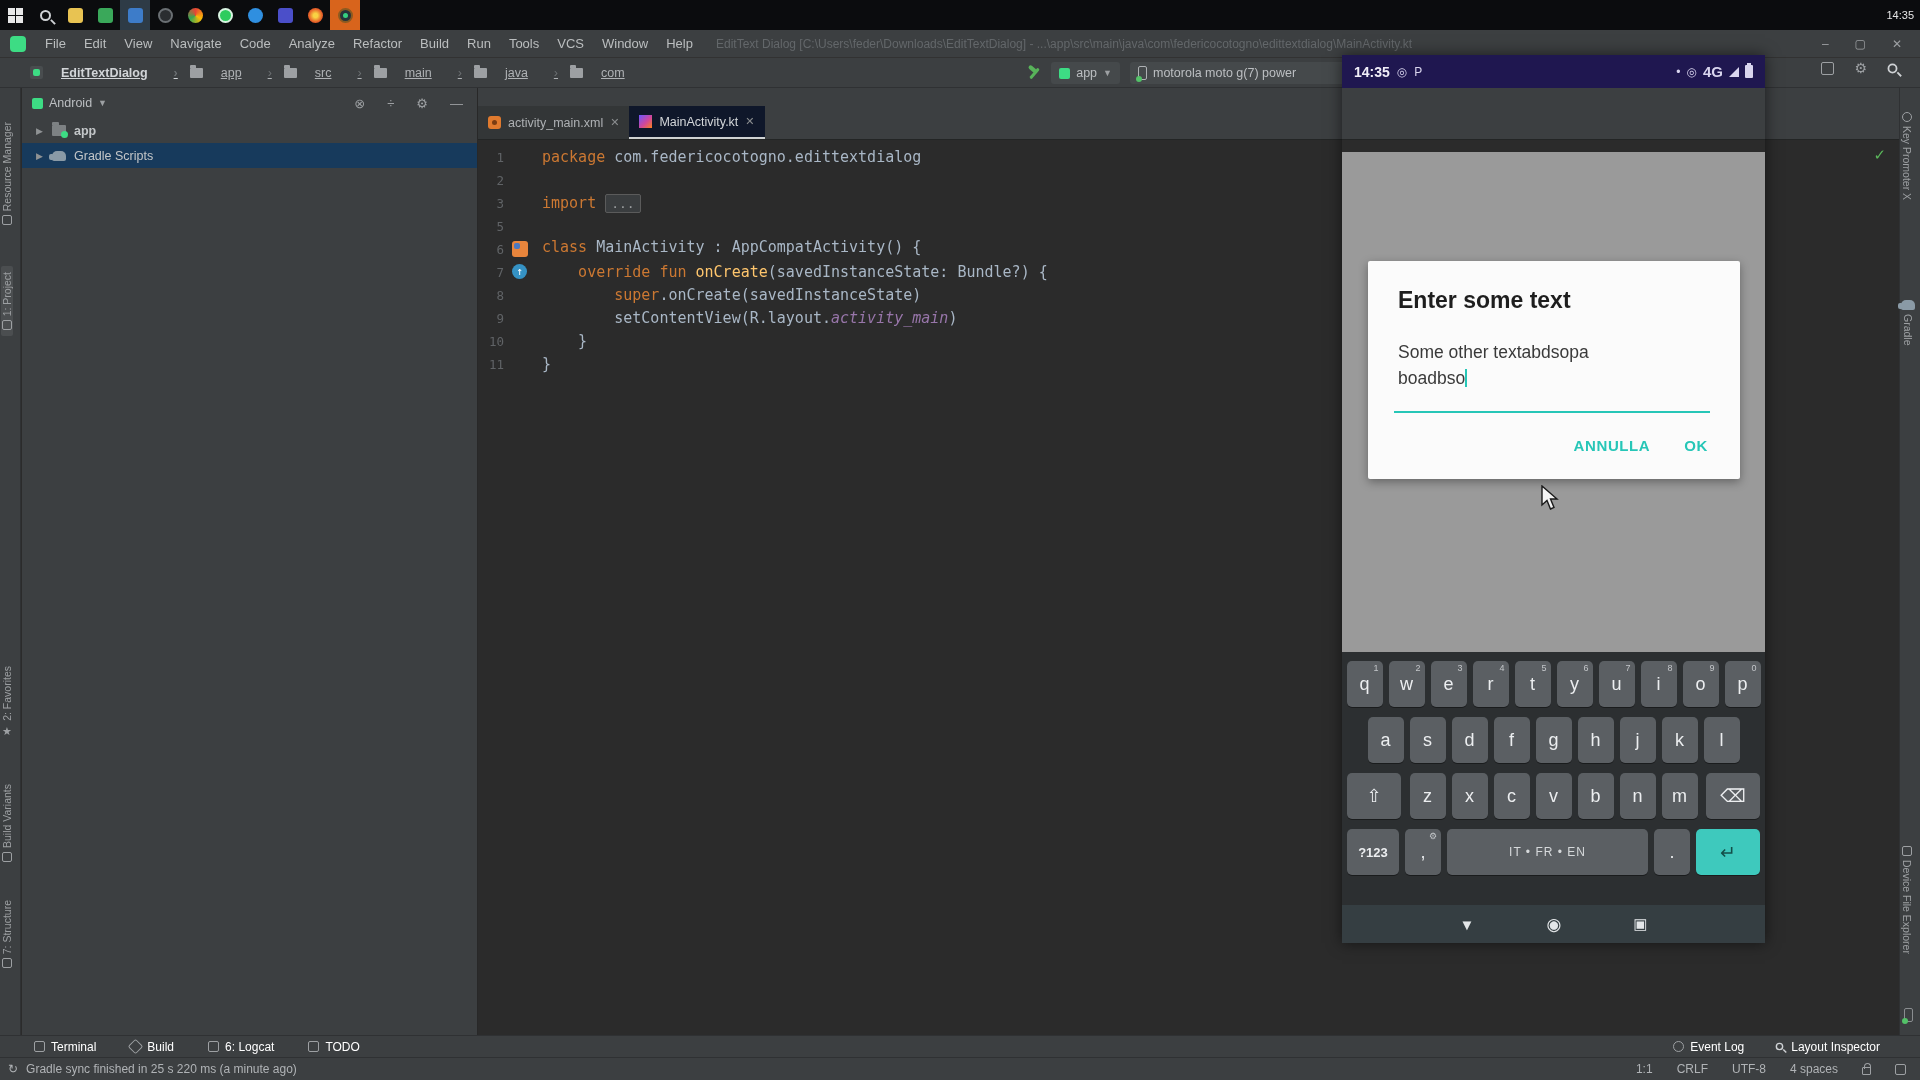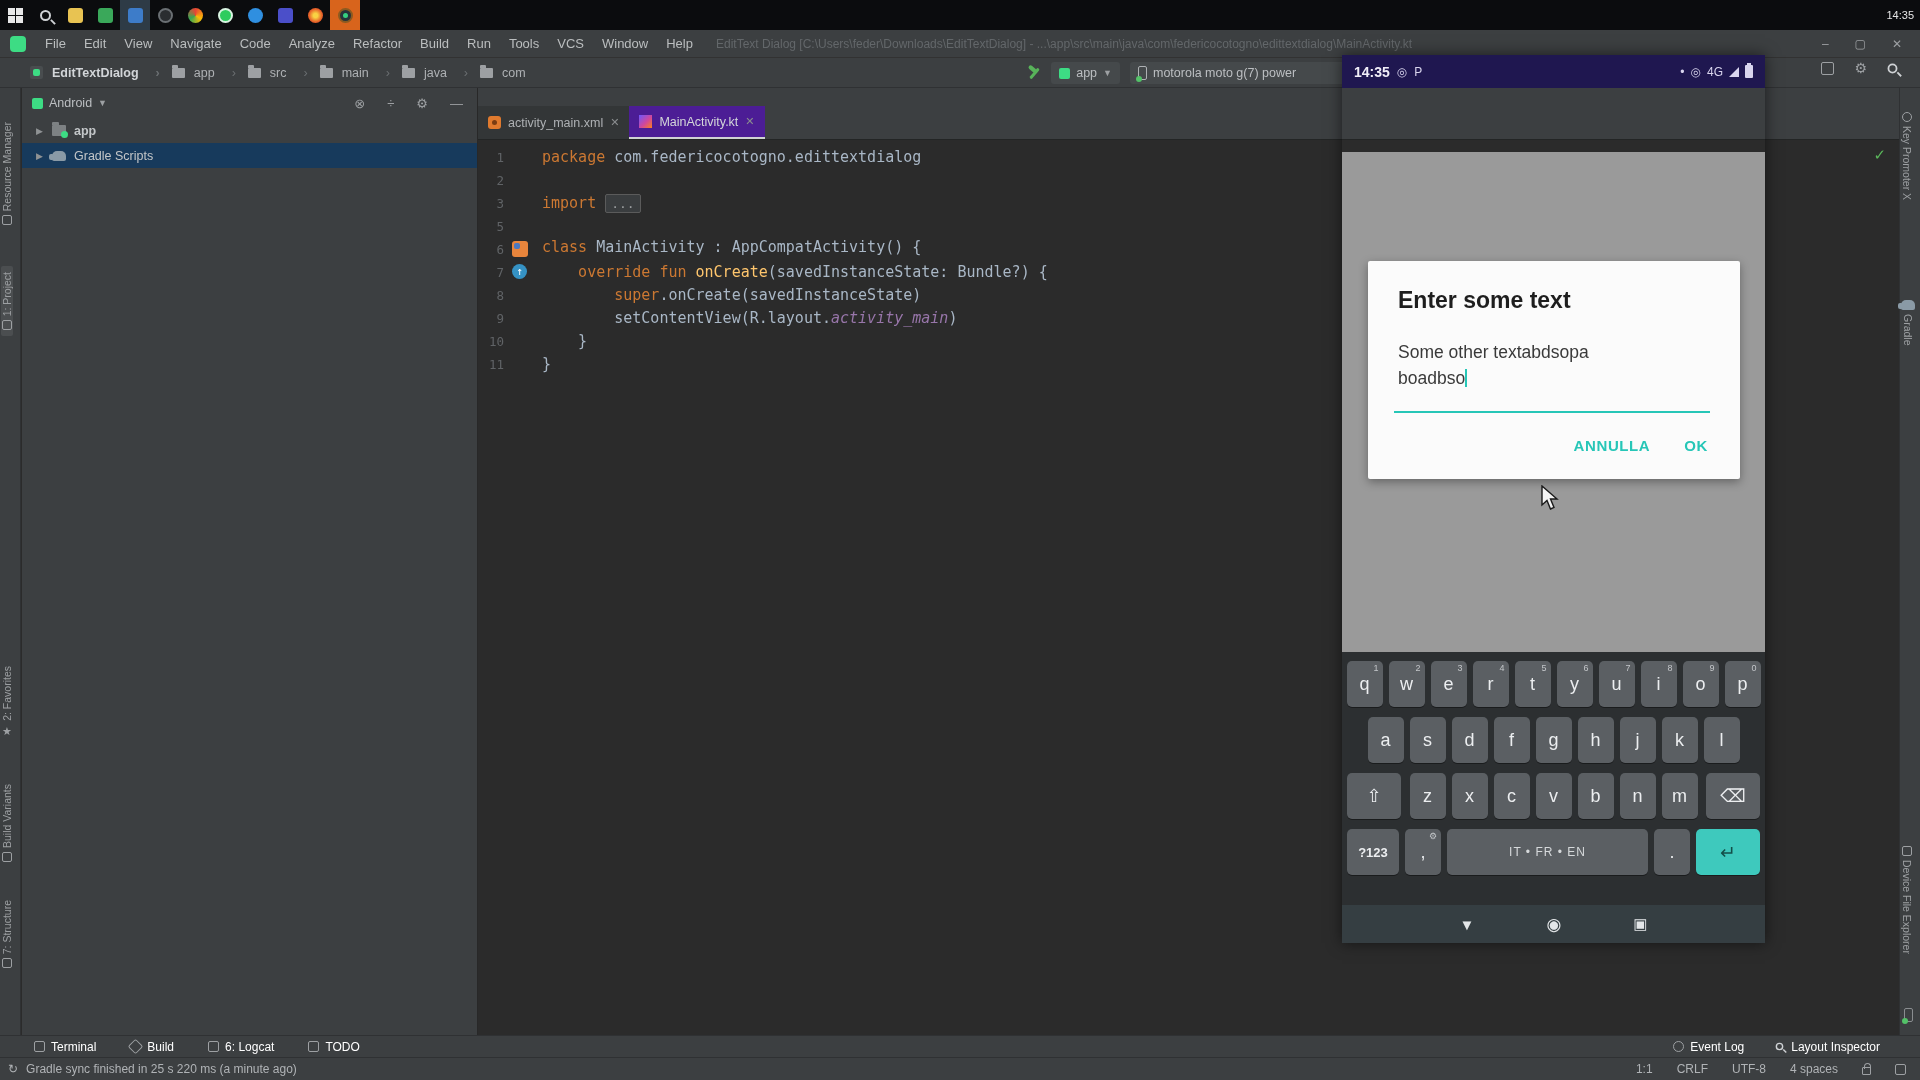--- a/index.html
+++ b/index.html
@@ -21,21 +21,21 @@
 
   
   .menubar { position:absolute; left:0; top:30px; width:1920px; height:28px; background:#3c3f41; display:flex; align-items:center; color:#bbbebf; font-size:13px; border-bottom:1px solid #323232; }
   .as-logo { width:16px; height:16px; border-radius:4px; background:#3ddc84; margin:0 10px 0 10px; }
   .menubar .mi { padding:0 9px; cursor:default; }
   .win-title { color:#63676a; font-size:12px; margin-left:14px; white-space:nowrap; overflow:hidden; max-width:700px; }
   .win-ctrls { margin-left:auto; display:flex; gap:26px; padding-right:18px; color:#9da0a3; font-size:12px; }
 
   
   .crumbbar { position:absolute; left:0; top:58px; width:1920px; height:30px; background:#3c3f41; border-bottom:1px solid #2f3133; display:flex; align-items:center; color:#aeb1b4; font-size:12.5px; }
-  .crumb { display:flex; align-items:center; gap:9px; padding:0 6px; }
+  .crumb { display:flex; align-items:center; gap:18px; padding:0 6px;text-decoration:underline; }
   .crumb:not(:last-child)::after { content:"›"; color:#6b6f72; margin-left:8px; }
   .crumb.first { margin-left:24px; font-weight:bold; color:#d2d5d8; }
   .proj-ico { width:13px; height:13px; background:#494d4f; border-radius:2px; position:relative; }
   .proj-ico::after { content:""; position:absolute; left:3px; top:3px; width:7px; height:7px; background:#3ddc84; border-radius:2px; }
   .folder-ico { width:13px; height:10px; background:#9da0a3; border-radius:1px; position:relative; }
   .folder-ico::before { content:""; position:absolute; left:0; top:-3px; width:6px; height:3px; background:#9da0a3; border-radius:1px 1px 0 0; }
   .tool-right { position:absolute; right:0; top:58px; height:30px; display:flex; align-items:center; gap:10px; }
   .hammer { width:14px; height:14px; position:relative; }
   .hammer::before { content:""; position:absolute; left:6px; top:1px; width:3px; height:13px; background:#58b35a; transform:rotate(40deg); border-radius:2px; }
   .hammer::after { content:""; position:absolute; left:1px; top:1px; width:9px; height:4px; background:#58b35a; transform:rotate(40deg); border-radius:2px; }
@@ -68,21 +68,21 @@
   .app-folder { width:14px; height:11px; background:#7d8183; border-radius:1px; position:relative; }
   .app-folder::before { content:""; position:absolute; left:0; top:-3px; width:7px; height:3px; background:#7d8183; border-radius:1px 1px 0 0; }
   .app-folder::after { content:""; position:absolute; right:-2px; bottom:-2px; width:7px; height:7px; border-radius:50%; background:#3ddc84; }
   .gradle-ico { width:14px; height:10px; background:#8a9aa6; border-radius:5px 5px 2px 2px; position:relative; }
   .gradle-ico::after { content:""; position:absolute; left:-3px; top:3px; width:5px; height:6px; background:#8a9aa6; border-radius:2px; }
 
   
   .editor { position:absolute; left:478px; top:88px; right:20px; bottom:45px; background:#2b2b2b; }
   .tabbar { height:52px; background:#3c3f41; display:flex; align-items:flex-end; border-bottom:1px solid #232525; }
   .tab { height:33px; display:flex; align-items:center; gap:7px; padding:0 10px; font-size:12.5px; color:#aeb1b4; background:#333637; }
-  .tab.active { background:#4c1d95; color:#d3d6d9; border-bottom:2px solid #cfd2d3; }
+  .tab.active { background:#0f172a; color:#d3d6d9; border-bottom:2px solid #cfd2d3; }
   .tab .close { color:#8a8d8f; font-size:11px; }
   .xmlfile-ico { width:13px; height:13px; border-radius:3px; background:#e07a2e; position:relative; }
   .xmlfile-ico::after { content:""; position:absolute; left:4px; top:4px; width:5px; height:5px; border-radius:50%; background:#7a3c12; }
   .ktfile-ico { width:13px; height:13px; background:linear-gradient(135deg,#6b57ff 0%,#d1479b 55%,#fc801d 100%); }
   .code-area { position:relative; font-family:"DejaVu Sans Mono", monospace; font-size:15px; }
   .code-line { position:absolute; left:64px; height:23px; line-height:23px; white-space:pre; color:#a9b7c6; }
   .lnum { position:absolute; left:0; width:26px; height:23px; line-height:23px; text-align:right; color:#606366; font-size:12.5px; font-family:"DejaVu Sans Mono", monospace; }
   .gut-ico { position:absolute; left:34px; width:16px; height:16px; }
   .class-ico { background:#e8853c; border-radius:3px; position:relative; }
   .class-ico::after { content:""; position:absolute; left:2px; top:2px; width:6px; height:6px; background:#4a78c0; border-radius:2px; }
@@ -105,21 +105,21 @@
   .sb-right { margin-left:auto; display:flex; gap:24px; margin-right:14px; align-items:center; }
   .lock-ico { width:9px; height:8px; border:1.5px solid #9da0a3; border-radius:1px; position:relative; margin-top:4px; }
   .lock-ico::before { content:""; position:absolute; left:1px; top:-5px; width:5px; height:5px; border:1.5px solid #9da0a3; border-bottom:none; border-radius:4px 4px 0 0; }
 
   
   .phone { position:absolute; left:1342px; top:55px; width:423px; height:888px; z-index:30; box-shadow:0 0 14px rgba(0,0,0,.55); }
   .ph-status { height:33px; background:#1f1750; color:#f0eef8; display:flex; align-items:center; padding:0 12px; gap:7px; font-size:14px; }
   .ph-time { font-weight:bold; }
   .ph-sicon { font-size:12px; color:#d9d5ee; }
   .ph-status .right { margin-left:auto; display:flex; align-items:center; gap:6px; }
-  .net-lbl { font-size:12px; color:#d9d5ee; }
+  .net-lbl { font-size:15px; color:#d9d5ee;font-weight:bold; }
   .sig-tri { width:0; height:0; border-left:10px solid transparent; border-bottom:10px solid #d9d5ee; }
   .batt { width:8px; height:13px; background:#d9d5ee; border-radius:1px; position:relative; }
   .batt::before { content:""; position:absolute; left:2px; top:-2px; width:4px; height:2px; background:#d9d5ee; }
   .ph-appbar { height:64px; background:#463897; display:flex; align-items:center; padding-left:18px; }
   .ph-appbar .title { color:#c9bdf0; font-size:20px; }
   .ph-body { position:absolute; left:0; top:97px; width:423px; height:500px; background:#9a9a9a; }
   .dialog { position:absolute; left:26px; top:109px; width:372px; height:218px; background:#fbfbfb; box-shadow:0 3px 10px rgba(0,0,0,.35); border-radius:2px; }
   .dlg-title { position:absolute; left:30px; top:26px; font-size:23px; font-weight:bold; color:#1e1e1e; }
   .dlg-input { position:absolute; left:30px; top:78px; right:36px; font-size:17.5px; color:#3a3a3a; line-height:26px; }
   .dlg-caret { display:inline-block; width:2px; height:18px; background:#26c6b7; vertical-align:-3px; }

